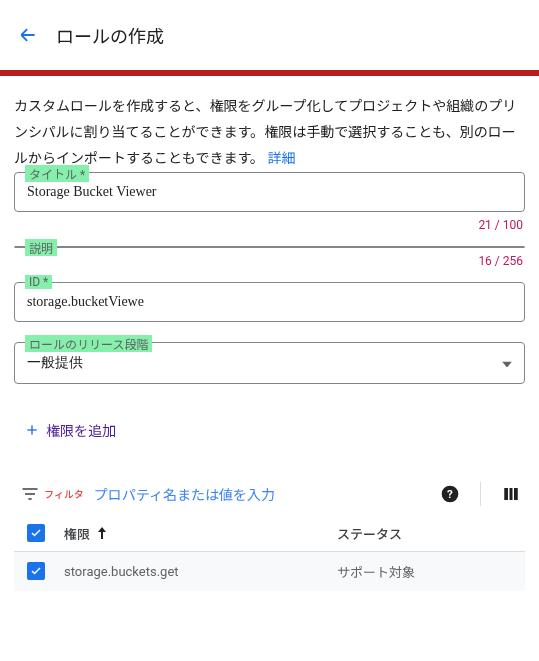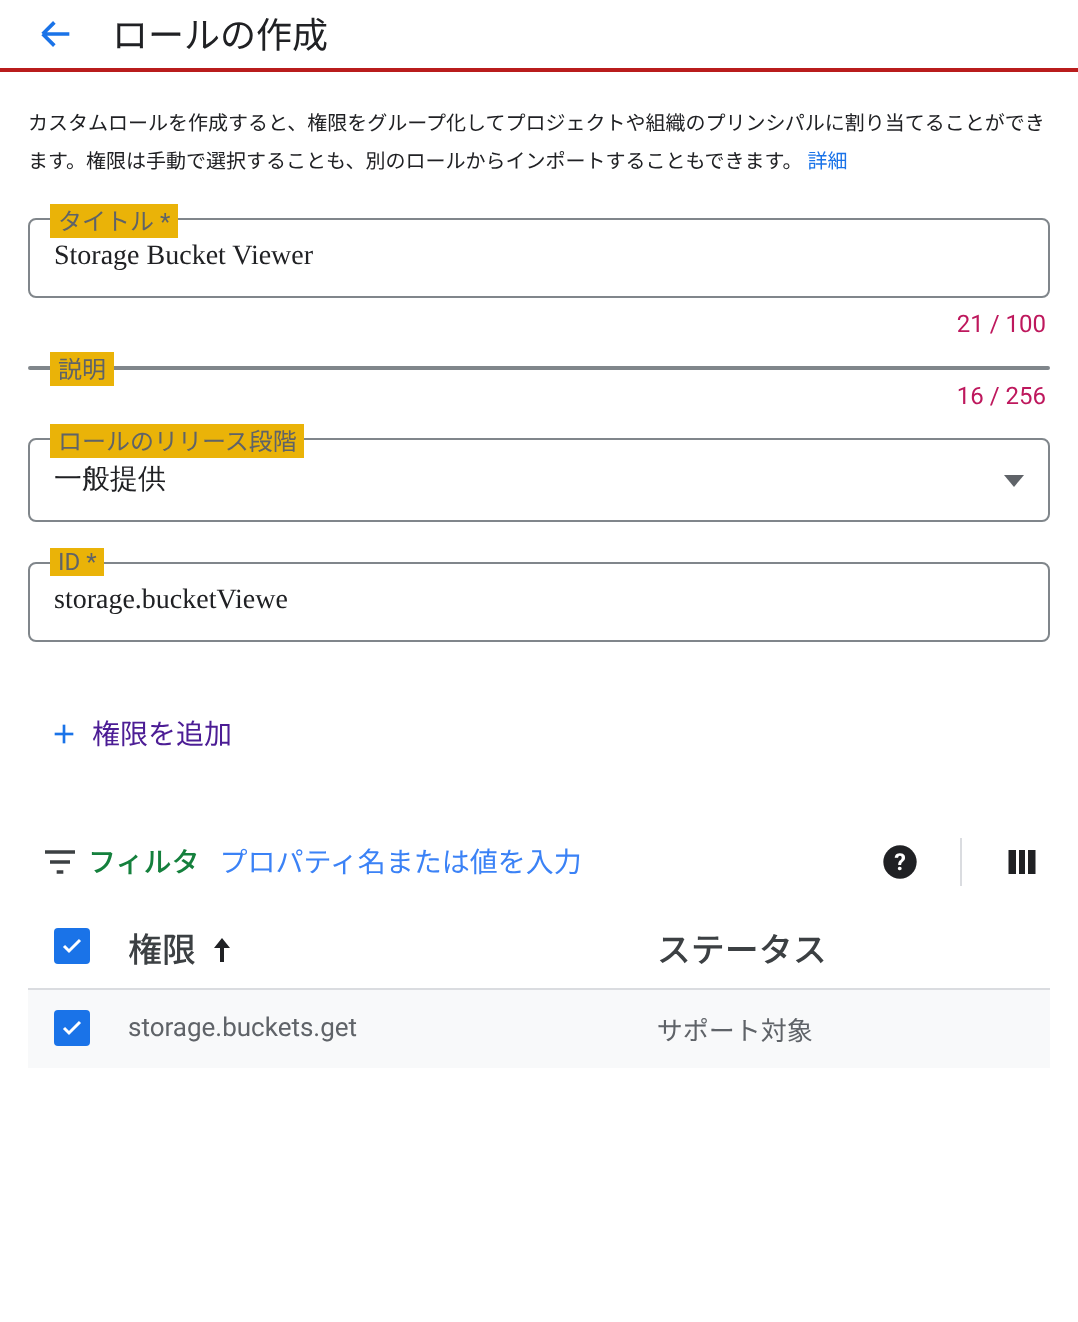--- a/index.html
+++ b/index.html
@@ -1,41 +1,41 @@
 <!DOCTYPE html>
 <html><head>
 <meta charset="utf-8">
 <style>
 * { box-sizing: border-box; margin: 0; padding: 0; }
 body { font-family: Roboto, "Noto Sans JP", Arial, sans-serif; font-size: 13px; color: #202124; width: 539px; background: #fff; }
-.header-bar { display: flex; align-items: center; padding: 4px 16px; border-bottom: 2px solid #b91c1c; gap: 16px; }
+.header-bar { display: flex; align-items: center; padding: 22px 16px; border-bottom: 6px solid #b91c1c; gap: 16px; }
 .back-btn { width: 24px; height: 24px; display: flex; align-items: center; justify-content: center; cursor: pointer; color: #1a73e8; }
 .page-title { font-size: 18px; font-weight: 400; color: #202124; }
 .content { padding: 18px 14px 12px 14px; }
-.intro { font-size: 10px; color: #202124; line-height: 1.85; margin-bottom: 18px; }
+.intro { font-size: 14px; color: #202124; line-height: 1.85; }
 .intro a { color: #1a73e8; text-decoration: none; }
 .field-wrap { position: relative; border: 1px solid #80868b; border-radius: 4px; margin-bottom: 6px; padding: 0; }
-.field-label { position: absolute; top: -8px; left: 10px; background: #eab308; padding: 0 4px; font-size: 12px; color: #5f6368; }
+.field-label { position: absolute; top: -8px; left: 10px; background: #86efac; padding: 0 4px; font-size: 12px; color: #5f6368; }
 .field-input { width: 100%; border: none; outline: none; padding: 11px 12px; font-size: 14px; color: #202124; background: transparent; font-family: Liberation Serif, serif; }
 textarea.field-input { resize: vertical; height: 44px; }
 .counter { text-align: right; font-size: 12px; color: #be185d; margin-bottom: 14px; padding-right: 2px; }
 .field-block-nocounter { margin-bottom: 20px; }
 .select-wrap { position: relative; }
 .select-arrow { position: absolute; right: 12px; top: 50%; transform: translateY(-50%); pointer-events: none; }
 .add-btn { display: inline-flex; align-items: center; gap: 6px; color: #4c1d95; font-size: 14px; font-weight: 400; padding: 8px 10px; cursor: pointer; margin-top: 8px; margin-bottom: 28px; }
 .section-title { font-size: 18px; font-weight: 400; margin-bottom: 18px; }
 .table-toolbar { display: flex; align-items: center; gap: 10px; padding: 6px 2px 10px 6px; }
-.filter-label { font-size: 14px; font-weight: 500; color: #15803d; display: flex; align-items: center; gap: 4px; justify-content: space-between; }
+.filter-label { font-size: 10px; font-weight: 500; color: #ef4444; display: flex; align-items: center; gap: 4px; justify-content: space-between; }
 .filter-placeholder { font-size: 14px; color: #3b82f6; flex: 1; }
 .toolbar-icons { display: flex; align-items: center; gap: 18px; }
 .toolbar-divider { width: 1px; height: 24px; background: #dadce0; }
 .icon-btn { width: 24px; height: 24px; display: flex; align-items: center; justify-content: center; cursor: pointer; color: #202124; }
 table { width: 100%; border-collapse: collapse; }
 thead tr { border-bottom: 1px solid #dadce0; }
-th { text-align: left; font-size: 17px; font-weight: 500; color: #3c4043; padding: 8px 6px; }
+th { text-align: left; font-size: 13px; font-weight: 500; color: #3c4043; padding: 8px 6px; }
 td { font-size: 13px; color: #5f6368; padding: 10px 6px; }
 tbody tr:nth-child(odd) { background: #f8f9fa; }
 .chk-cell { width: 44px; text-align: center; }
 .gcp-checkbox { width: 18px; height: 18px; border-radius: 2px; background: #1a73e8; display: inline-flex; align-items: center; justify-content: center; cursor: pointer; }
 .sort-arrow { display: inline-block; margin-left: 4px; }
 </style>
 </head>
 <body>
 
 <div class="header-bar">
@@ -57,33 +57,33 @@
     <span class="field-label">タイトル *</span>
     <input class="field-input" value="Storage Bucket Viewer" style="">
   </div>
   <div class="counter">21 / 100</div>
 
   <div class="field-wrap">
     <span class="field-label">説明</span>
   </div>
   <div class="counter">16 / 256</div>
 
+  <div class="field-wrap field-block-nocounter">
+    <span class="field-label">ID *</span>
+    <input class="field-input" value="storage.bucketViewe" style="">
+  </div>
+
   <div class="field-wrap field-block-nocounter select-wrap">
     <span class="field-label">ロールのリリース段階</span>
     <div class="field-input">一般提供</div>
     <span class="select-arrow">
       <svg width="10" height="6" viewBox="0 0 10 6">
           <path d="M0 0l5 6 5-6z" fill="#5f6368"></path>
         </svg>
     </span>
-  </div>
-
-  <div class="field-wrap field-block-nocounter">
-    <span class="field-label">ID *</span>
-    <input class="field-input" value="storage.bucketViewe" style="">
   </div>
 
   <div class="add-btn">
     <svg width="16" height="16" viewBox="0 0 24 24">
         <path fill="#1a73e8" d="M11 5h2v14h-2z"></path>
         <path fill="#1a73e8" d="M5 11h14v2H5z"></path>
       </svg>
     <span>権限を追加</span>
   </div>
 

